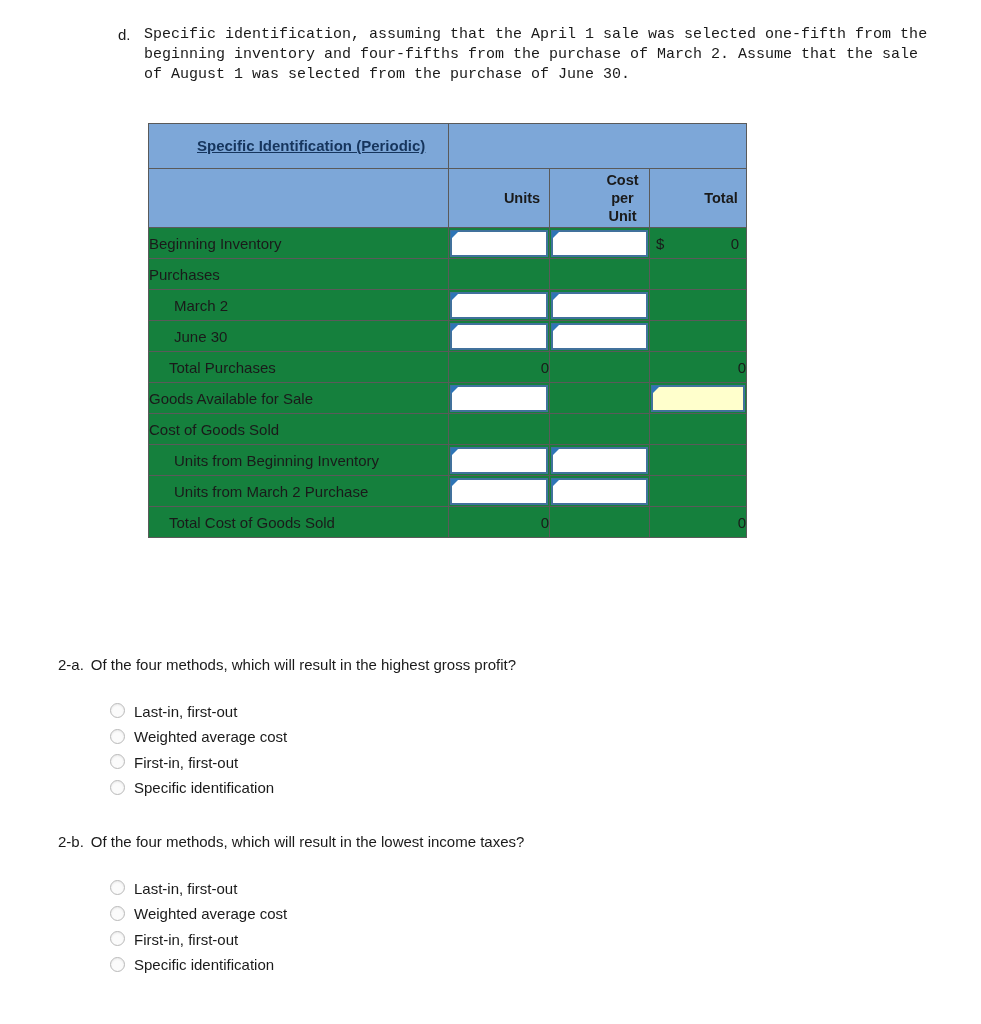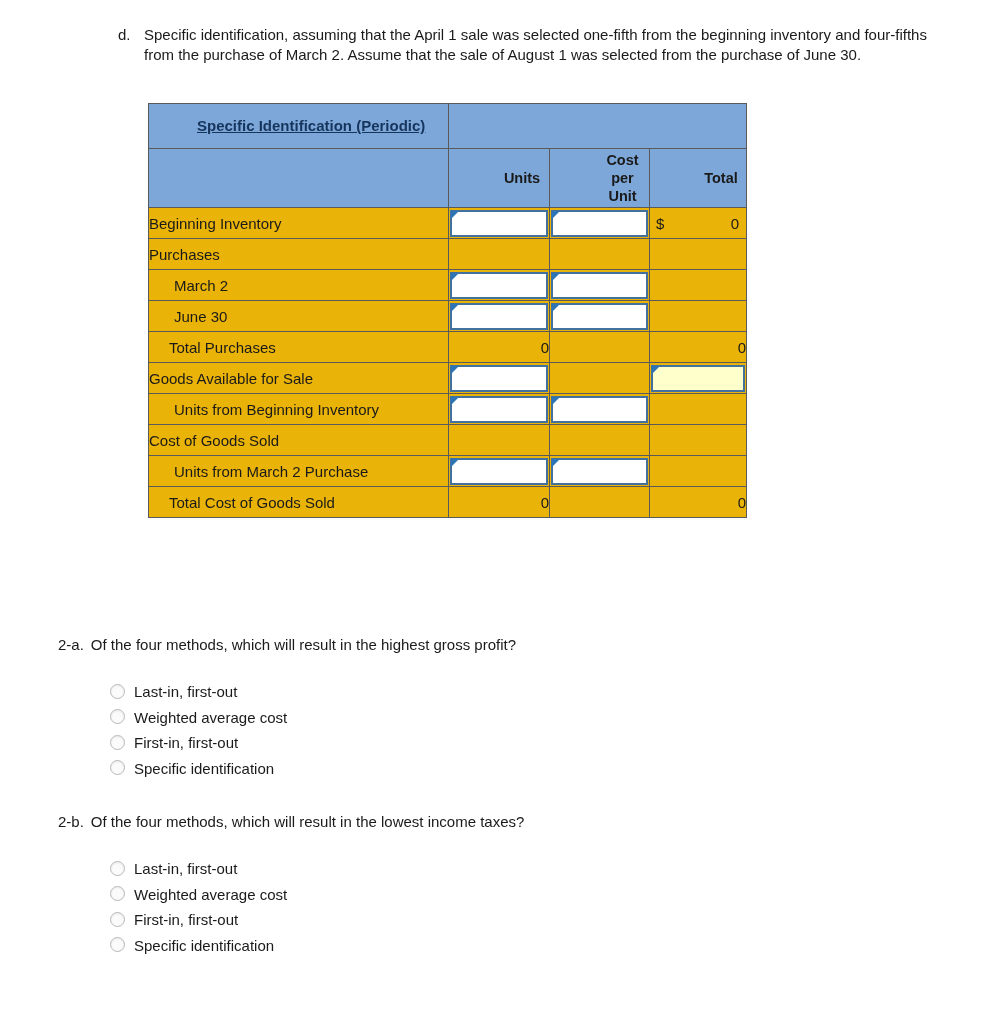--- a/index.html
+++ b/index.html
@@ -4,32 +4,32 @@
 <style>
   * { box-sizing: border-box; }
   html,body { margin:0; padding:0; }
   body {
     width: 981px; height: 1024px; background:#ffffff;
     font-family: "Liberation Sans", "DejaVu Sans", sans-serif;
     color:#1a1a1a; overflow:hidden;
   }
   .intro { display:flex; padding-top:25px; margin-left:118px; width:812px; font-size:15px; line-height:1.33; }
   .d-label { width:26px; flex:none; }
-  .d-text { flex:1; }
+  .d-text { flex:1;font-family:Liberation Mono, monospace; }
 
   table.sheet { border-collapse:collapse; table-layout:fixed; margin:38px 0 0 148px; width:598px; font-size:15px; }
   col.c0{width:300px} col.c1{width:101px} col.c2{width:100px} col.c3{width:97px}
   .sheet th, .sheet td { border:1px solid #5a5a5a; }
   .sheet thead th { background: var(--blue,#7da7d8); padding-left: 48px; }
   .title-cell { text-align:left; vertical-align:middle; padding:0 6px; height:45px;
     font-weight:bold; text-decoration:underline; font-size:15px; color:#16355d; }
   .col-head { font-weight:bold; text-align:center; vertical-align:middle; height:36px;
     font-size:14.5px; line-height:1.25; padding:2px; color:#1a1a1a; }
 
-  .sheet tbody td { height:31px; padding:0; vertical-align:middle; background:#eab308; }
+  .sheet tbody td { height:31px; padding:0; vertical-align:middle; background:#15803d; }
   td.lbl { padding:0 4px 0 5px; }
   td.lbl.ind1 { padding-left:25px; }
   td.lbl.ind2 { padding-left:20px; }
   td.num { text-align:right; padding-right:7px; }
   td.yellow { background:var(--yellow,#ffffcc); }
   td.boxcell { padding:0; }
   td.thick { border-bottom:3px solid #000; }
 
   .inputbox { position:relative; height:27px; margin:1px; border:2px solid var(--input-border,#41719c); background:#fff; }
   .inputbox.ybg { background:var(--yellow,#ffffcc); }
@@ -154,39 +154,39 @@
           </td>
           <td></td>
           <td class="boxcell">
             <div class="inputbox ybg">
               <span class="corner"></span>
               <input class="cell-input" type="text" style="">
             </div>
           </td>
         </tr>
         <tr>
+          <td class="lbl ind0"><span>Cost of Goods Sold</span></td>
+          <td></td>
+          <td></td>
+          <td></td>
+        </tr>
+        <tr>
           <td class="lbl ind1"><span>Units from Beginning Inventory</span></td>
           <td class="boxcell">
             <div class="inputbox">
               <span class="corner"></span>
               <input class="cell-input" type="text" style="">
             </div>
           </td>
           <td class="boxcell">
             <div class="inputbox">
               <span class="corner"></span>
               <input class="cell-input" type="text" style="">
             </div>
           </td>
-          <td></td>
-        </tr>
-        <tr>
-          <td class="lbl ind0"><span>Cost of Goods Sold</span></td>
-          <td></td>
-          <td></td>
           <td></td>
         </tr>
         <tr>
           <td class="lbl ind1"><span>Units from March 2 Purchase</span></td>
           <td class="boxcell">
             <div class="inputbox">
               <span class="corner"></span>
               <input class="cell-input" type="text" style="">
             </div>
           </td>

